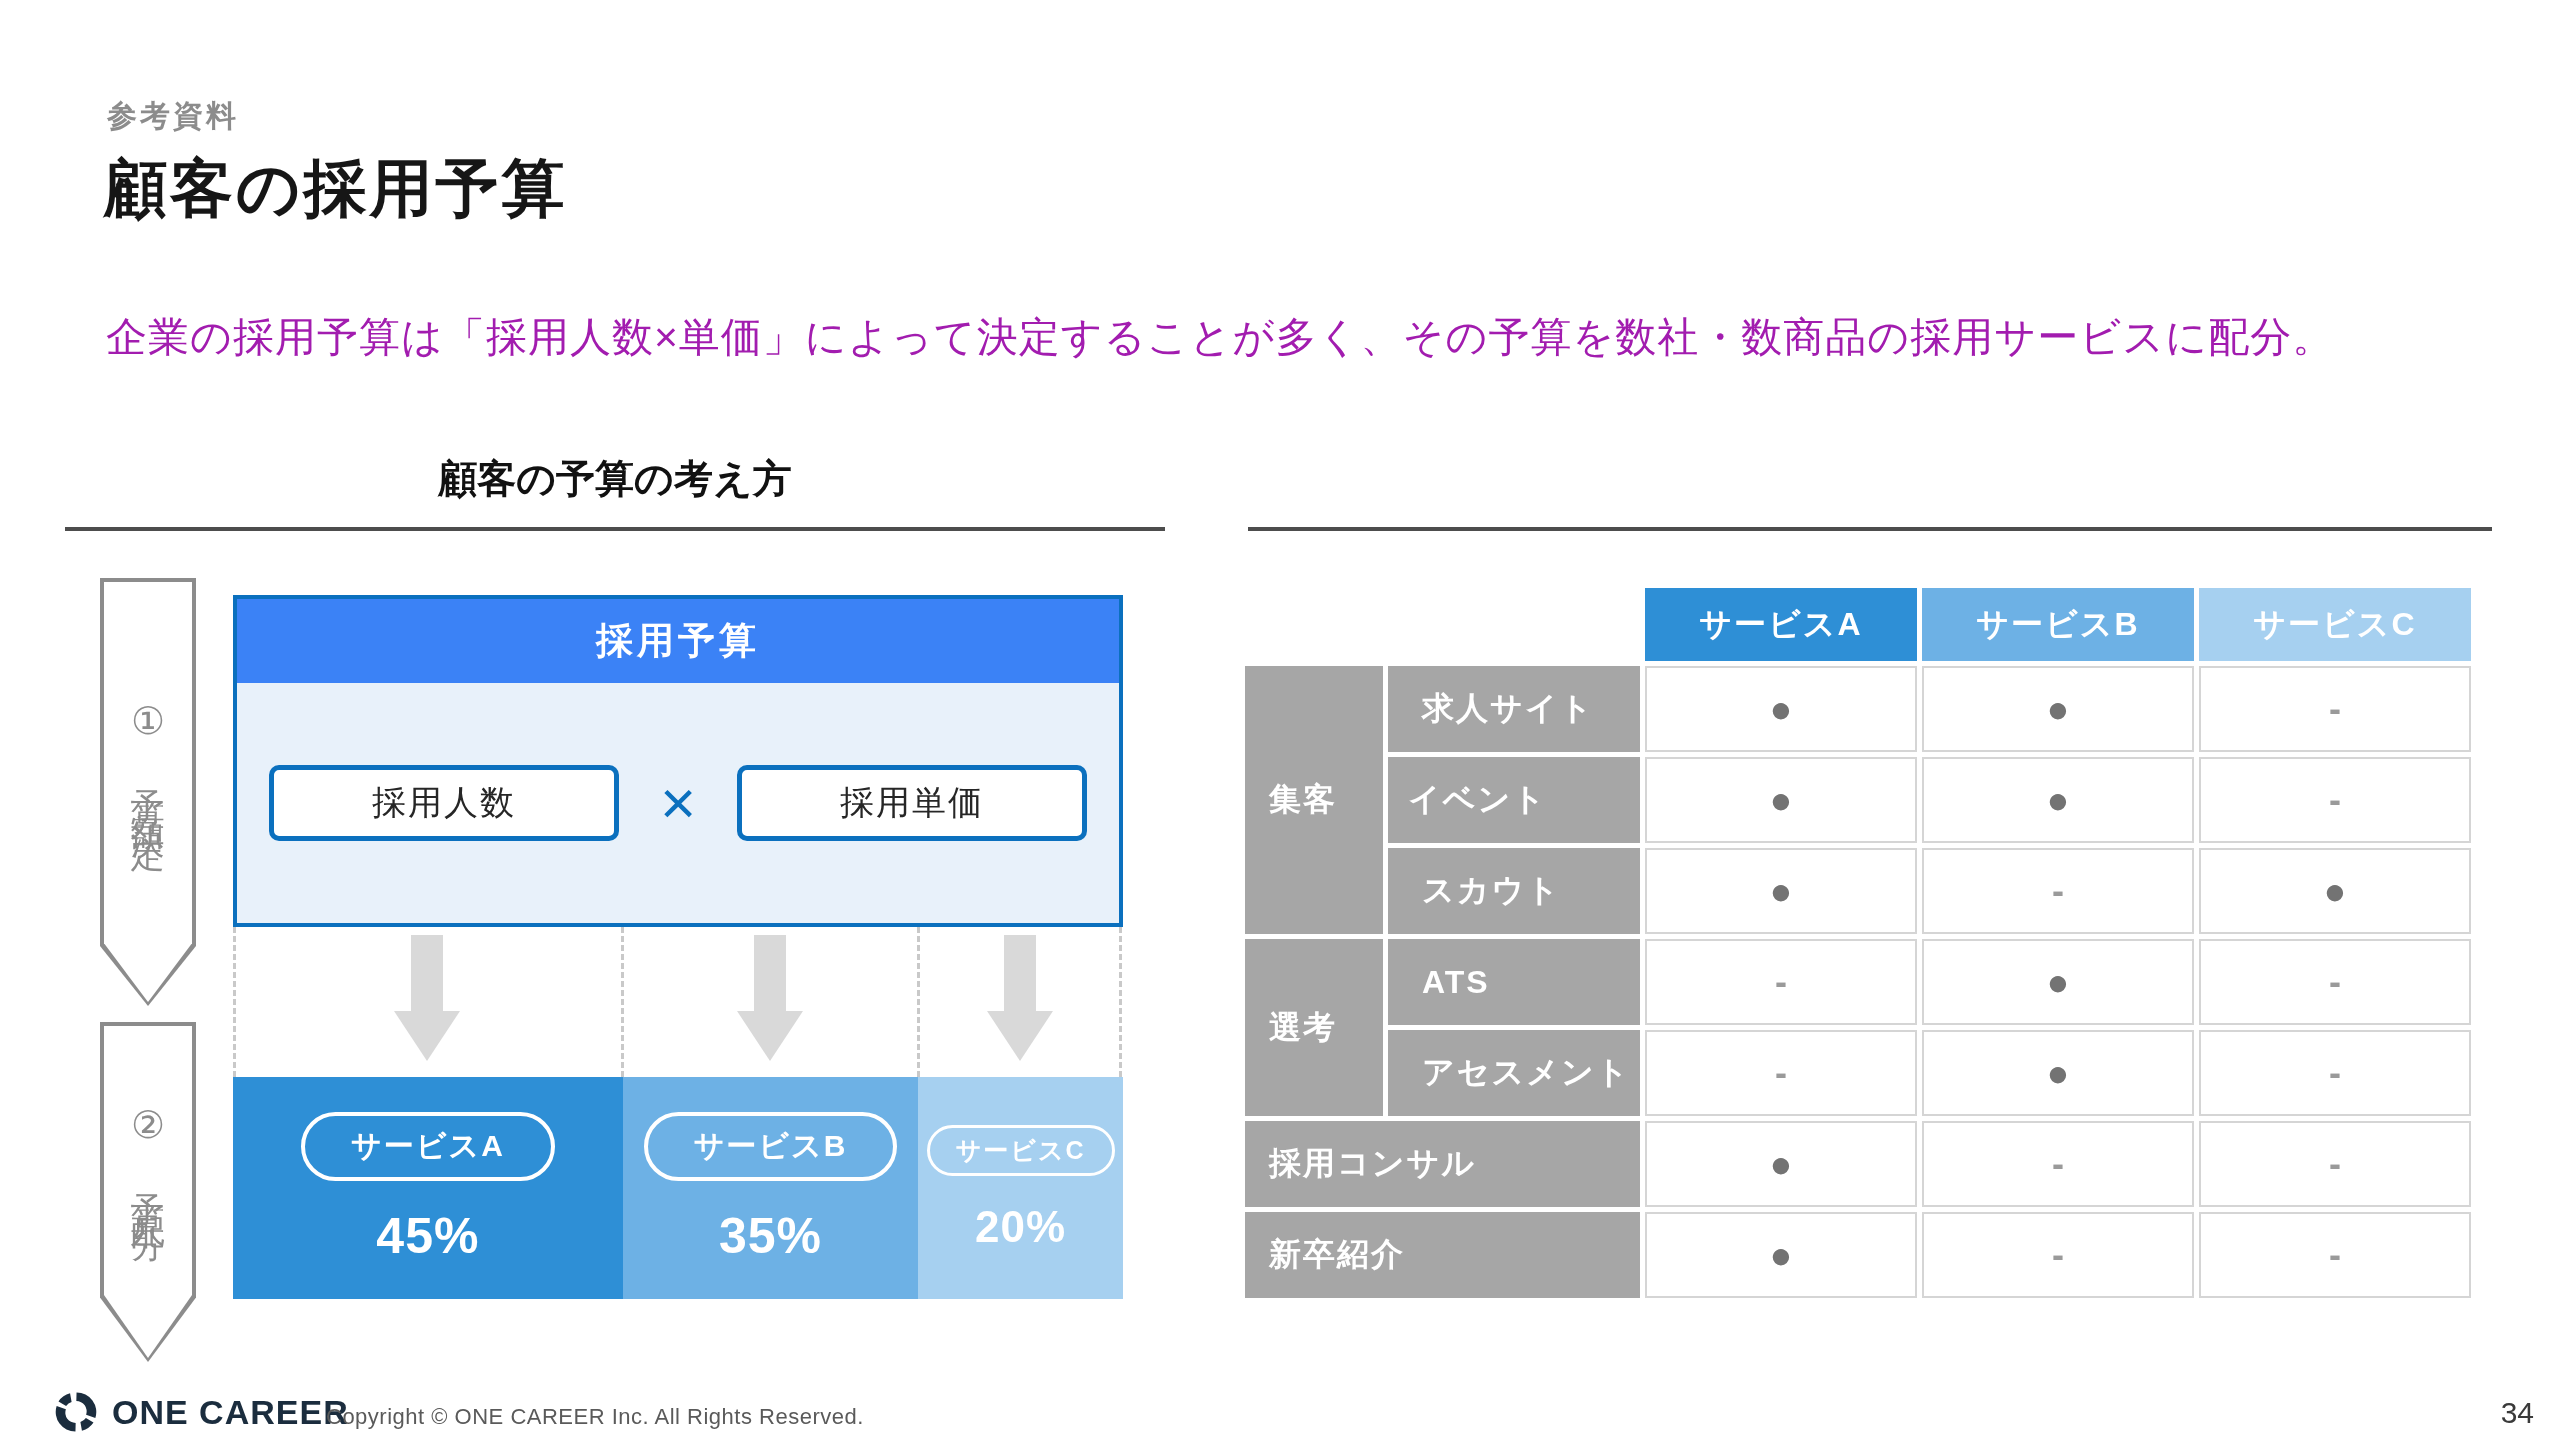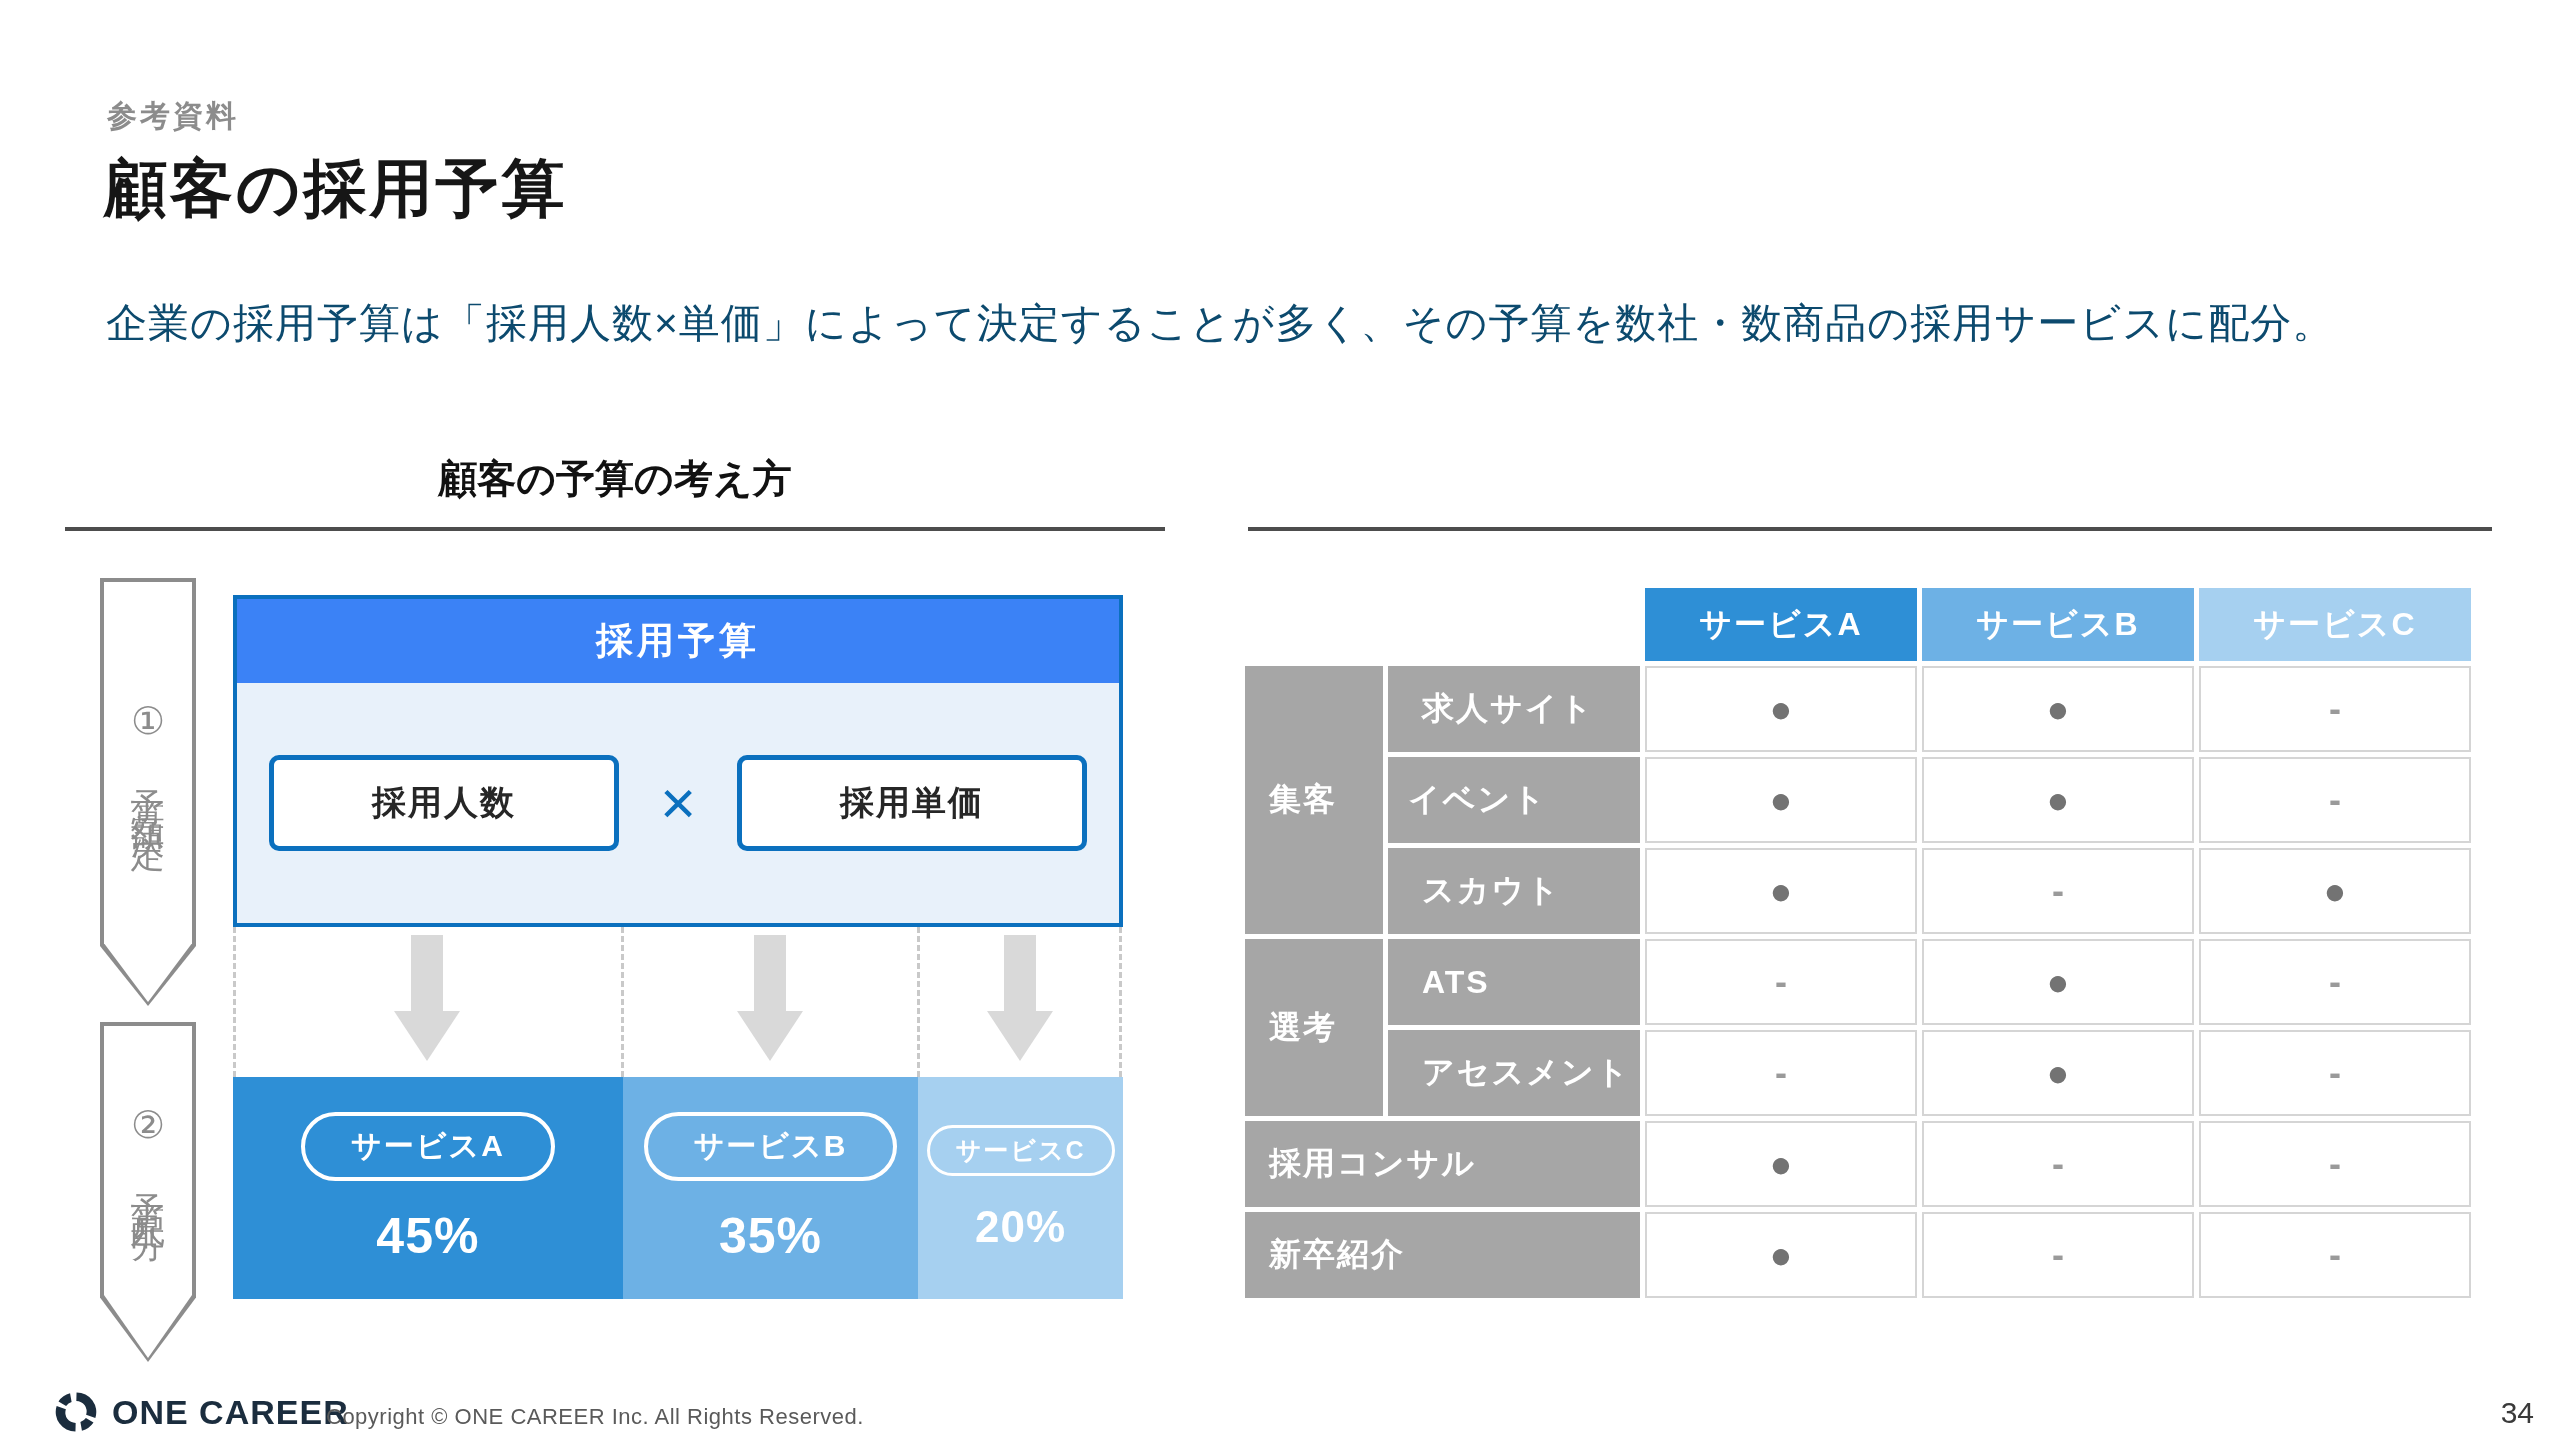--- a/index.html
+++ b/index.html
@@ -5,21 +5,21 @@
   html,body{margin:0;padding:0;background:#ffffff;}
   .slide{
     position:relative;width:2560px;height:1440px;background:#ffffff;overflow:hidden;
     font-family:"Liberation Sans","DejaVu Sans",sans-serif;color:#222;
   }
   .abs{position:absolute;}
 
   
   .kicker{left:107px;top:96px;font-size:30px;font-weight:600;letter-spacing:3px;color:#8C8C8C;}
   .title{left:104px;top:146px;font-size:63px;font-weight:800;letter-spacing:3px;color:#161616;}
-  .subtitle{left:106px;top:296px;font-size:41px;letter-spacing:1px;color:#0c4a6e;white-space:nowrap;}
+  .subtitle{left:106px;top:310px;font-size:41px;letter-spacing:1px;color:#a21caf;white-space:nowrap;}
 
   
   .sec-head{font-size:39px;font-weight:bold;color:#111;text-align:center;}
   .sec-head.left{left:65px;top:452px;width:1100px;}
   .sec-head.right{left:1248px;top:452px;width:1244px;}
   .rule{height:4px;background:#4D4D4D;}
   .rule.left{left:65px;top:527px;width:1100px;}
   .rule.right{left:1248px;top:527px;width:1244px;}
 
   
@@ -32,22 +32,22 @@
   .banner-text{position:absolute;left:0;right:0;top:0;display:flex;flex-direction:column;align-items:center;gap:20px;}
   .banner.b1 .banner-text{bottom:15%;justify-content:center;}
   .banner.b2 .banner-text{bottom:20%;justify-content:center;}
   .step-num{font-size:38px;color:#8C8C8C;}
   .vtext{writing-mode:vertical-rl;text-orientation:upright;letter-spacing:0.34em;font-size:34px;color:#8C8C8C;}
 
   
   .main-box{left:233px;top:595px;width:890px;height:332px;border:4px solid #0B70BE;box-sizing:border-box;background:#E8F1FA;}
   .main-box-header{height:84px;background:#0B70BE;color:#fff;font-size:37px;font-weight:bold;letter-spacing:4px;display:flex;align-items:center;justify-content:center;}
   .main-box-body{position:relative;height:240px;display:flex;align-items:center;justify-content:space-between;padding:0 32px;}
-  .factor-box{width:350px;height:96px;background:#ffffff;border:5px solid #0B70BE;border-radius:10px;box-sizing:border-box;
-    display:flex;align-items:center;justify-content:center;font-size:34px;font-weight:bold;color:#262626;letter-spacing:2px;}
+  .factor-box{width:350px;height:76px;background:#ffffff;border:5px solid #0B70BE;border-radius:10px;box-sizing:border-box;
+    display:flex;align-items:center;justify-content:center;font-size:34px;font-weight:normal;color:#262626;letter-spacing:2px;}
   .times{font-size:62px;font-weight:400;color:#0B70BE;line-height:1;}
 
   
   .dash-line{top:927px;height:150px;width:0;border-left:3px dashed #C9C9C9;}
   .arrow{top:935px;width:66px;display:flex;flex-direction:column;align-items:center;}
   .arrow .shaft{width:32px;height:76px;background:#D9D9D9;}
   .arrow .head{width:0;height:0;border-left:33px solid transparent;border-right:33px solid transparent;border-top:50px solid #D9D9D9;}
 
   
   .alloc{left:233px;top:1077px;width:890px;height:222px;display:flex;}

